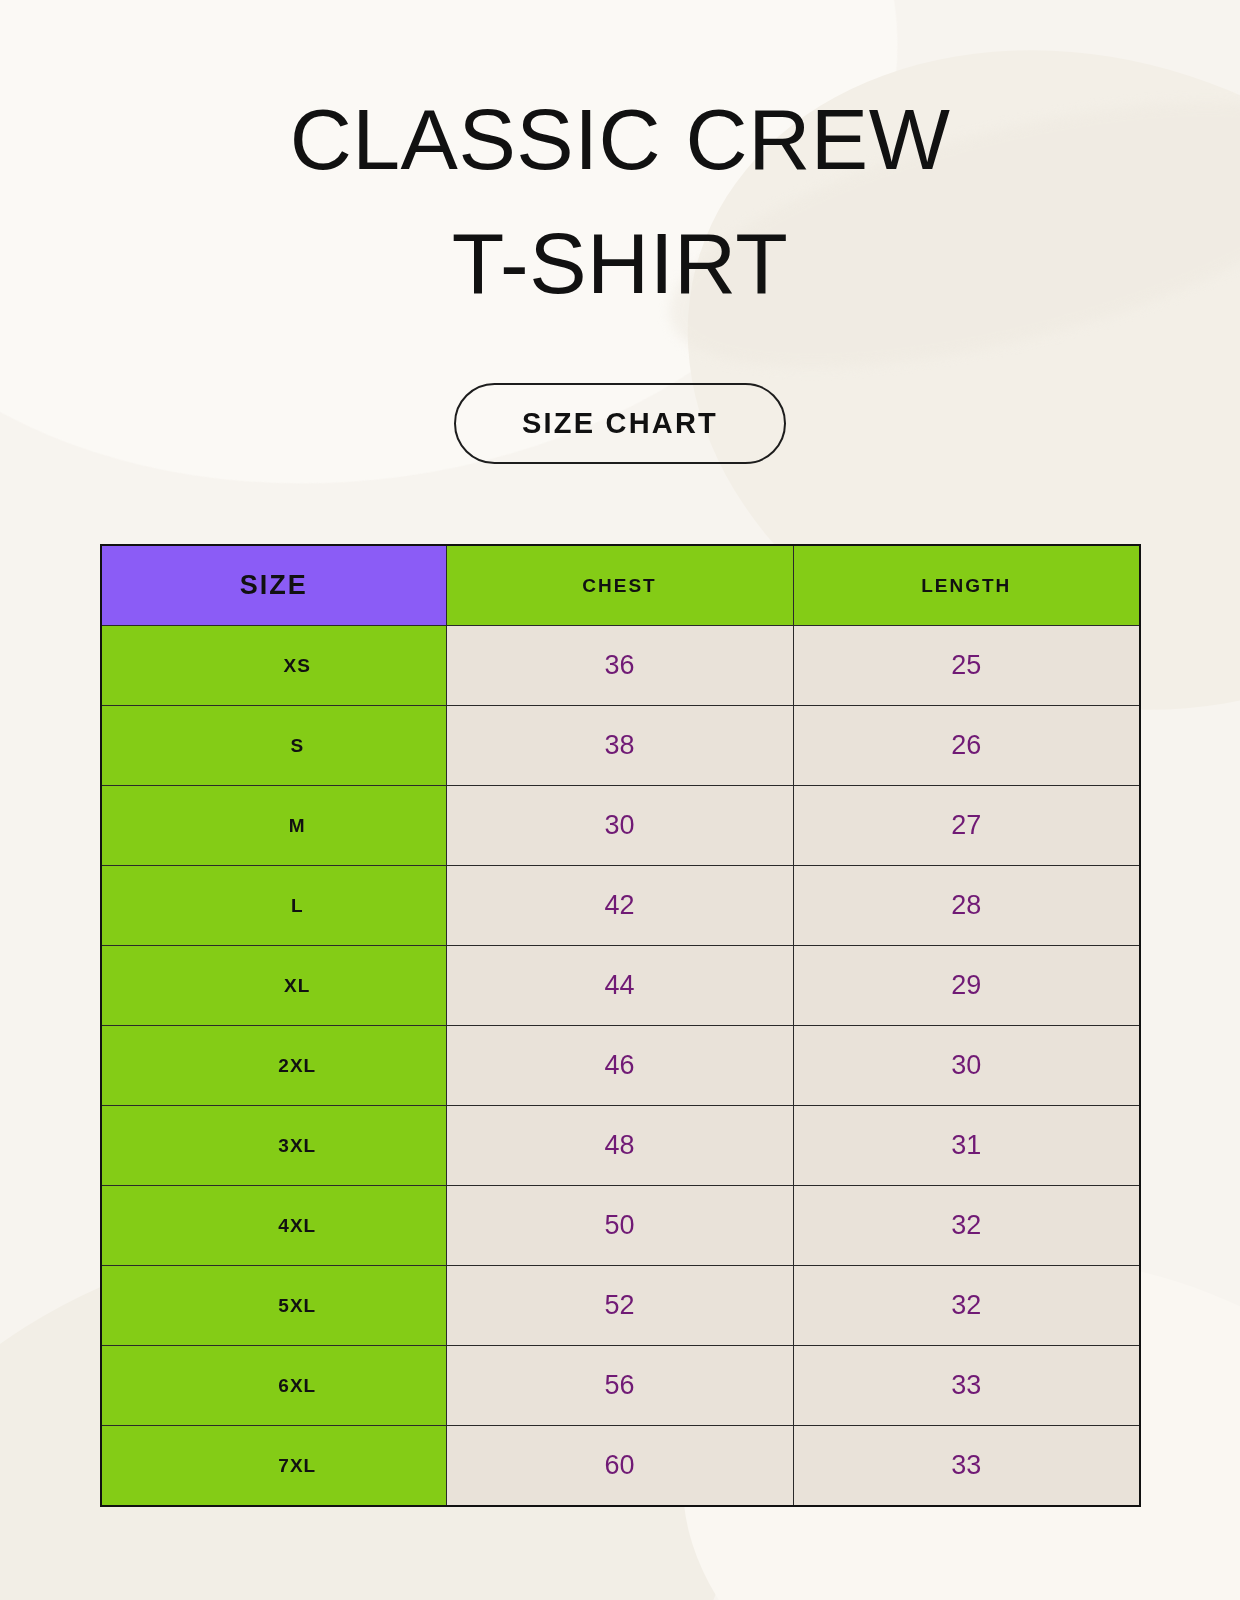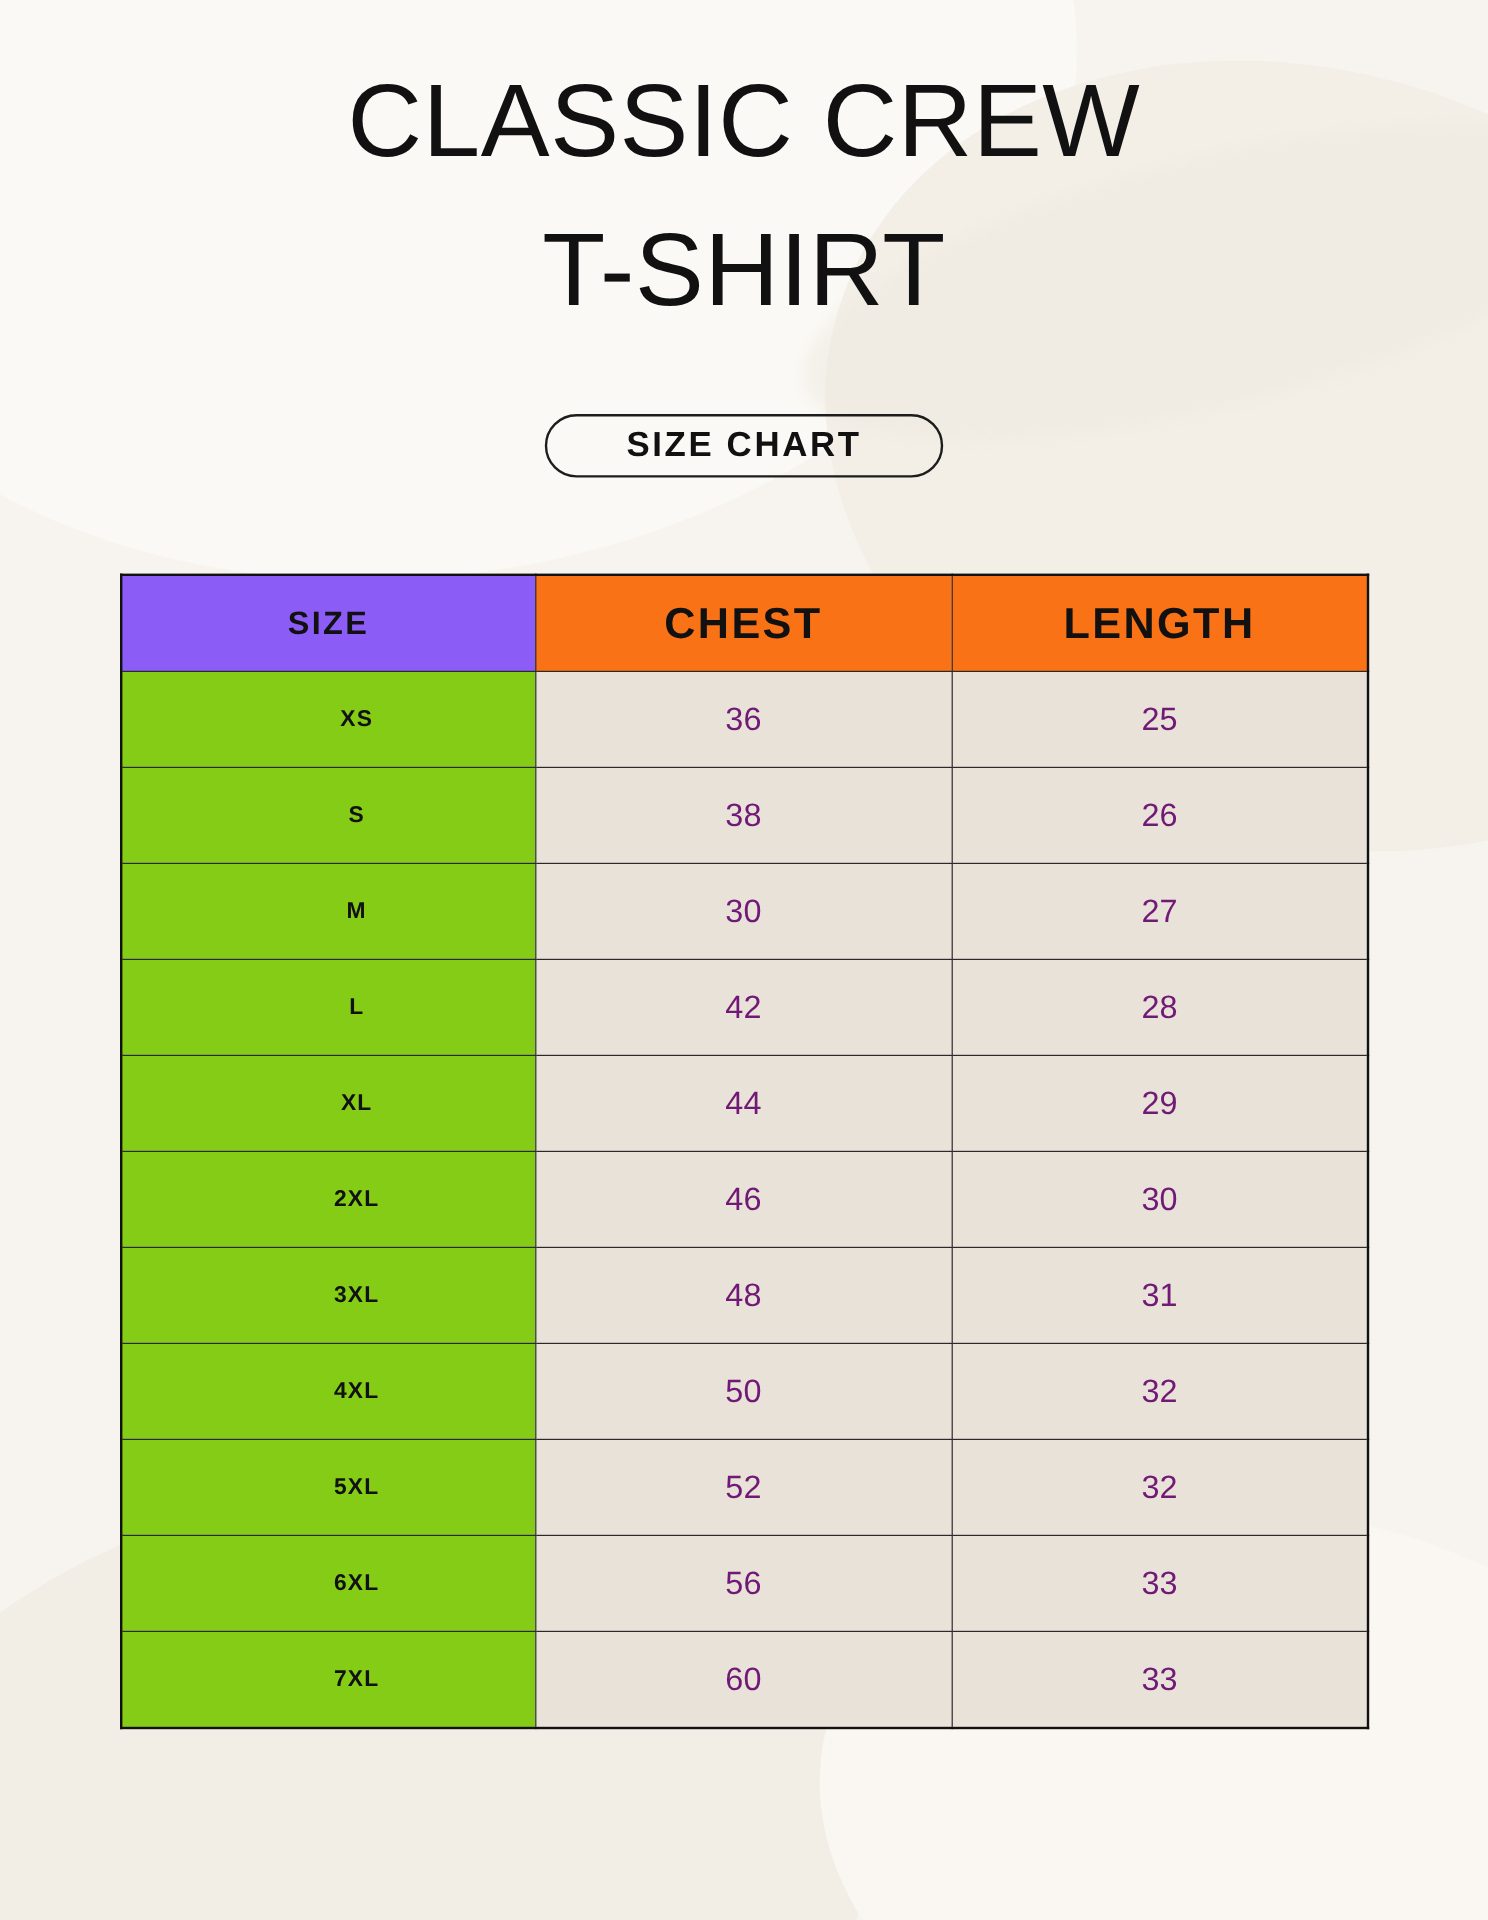--- a/index.html
+++ b/index.html
@@ -79,39 +79,39 @@
     position: relative;
     z-index: 2;
     width: 1240px;
     height: 1600px;
     box-sizing: border-box;
     padding: 0 100px;
   }
 
   .title {
     margin: 0;
-    padding-top: 58px;
+    padding-top: 96px;
     text-align: center;
     font-size: 86px;
     line-height: 1.02;
     letter-spacing: 0.5px;
     font-weight: 400;
     color: #111111;
   }
   .title .line2 { display: block; margin-top: 36px; }
 
   .badge-wrap {
     display: flex;
     justify-content: center;
     margin-top: 76px;
   }
   .badge {
     border: 2px solid #1d1d1d;
     border-radius: 48px;
-    padding: 8px 66px;
+    padding: 22px 66px;
     font-size: 29px;
     font-weight: 700;
     letter-spacing: 2.2px;
     color: #111111;
     background: transparent;
   }
 
   table.size-table {
     margin-top: 80px;
     width: 1040px;
@@ -130,22 +130,22 @@
   col.col-val  { width: 347px; }
 
   th.head-size {
     background: #8b5cf6;
     font-size: 27px;
     font-weight: 700;
     letter-spacing: 2px;
     color: #111111;
   }
   th.head-measure {
-    background: #f97316;
-    font-size: 36px;
+    background: #84cc16;
+    font-size: 19px;
     font-weight: 700;
     letter-spacing: 2px;
     color: #111111;
   }
   td.cell-size {
     background: #84cc16;
     font-size: 19px;
     font-weight: 700;
     letter-spacing: 1px;
     color: #111111;

